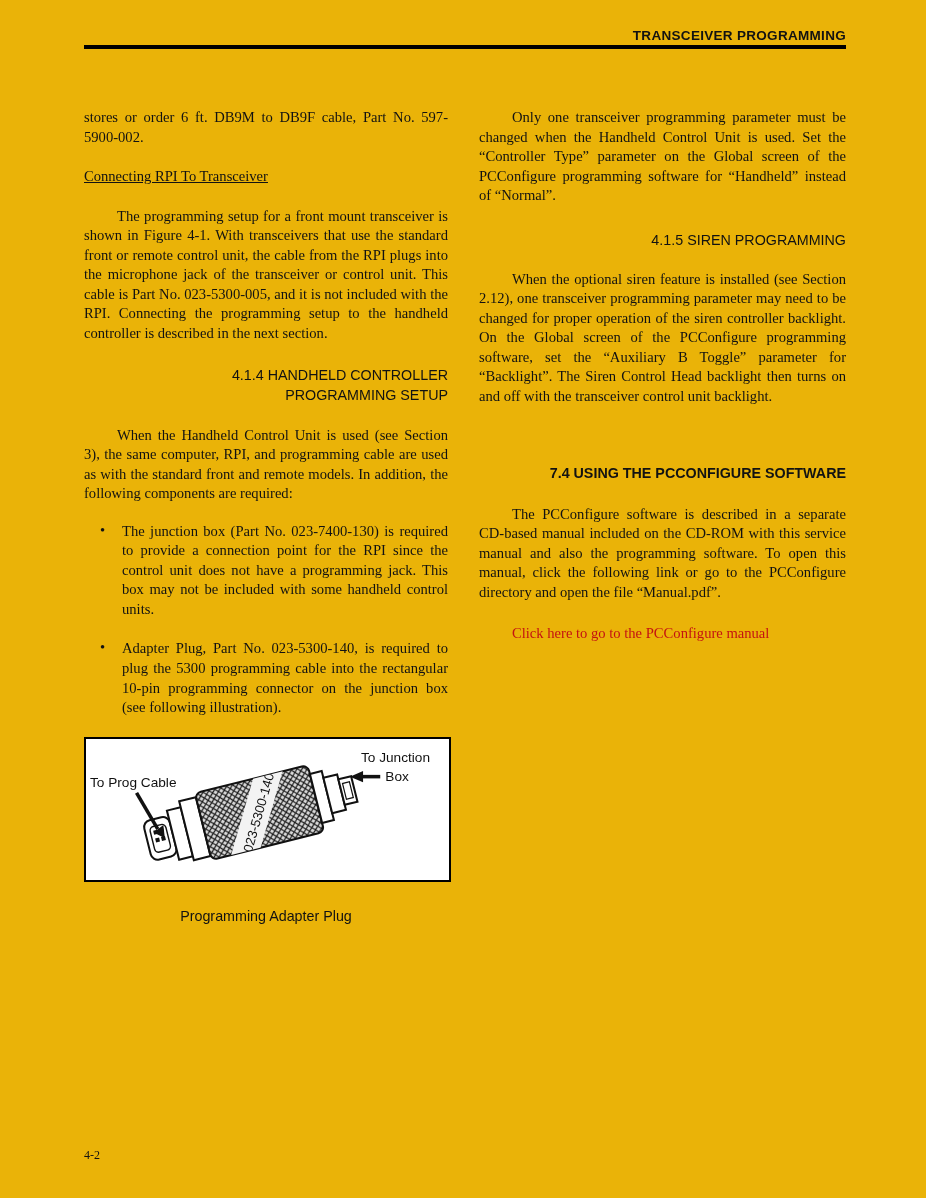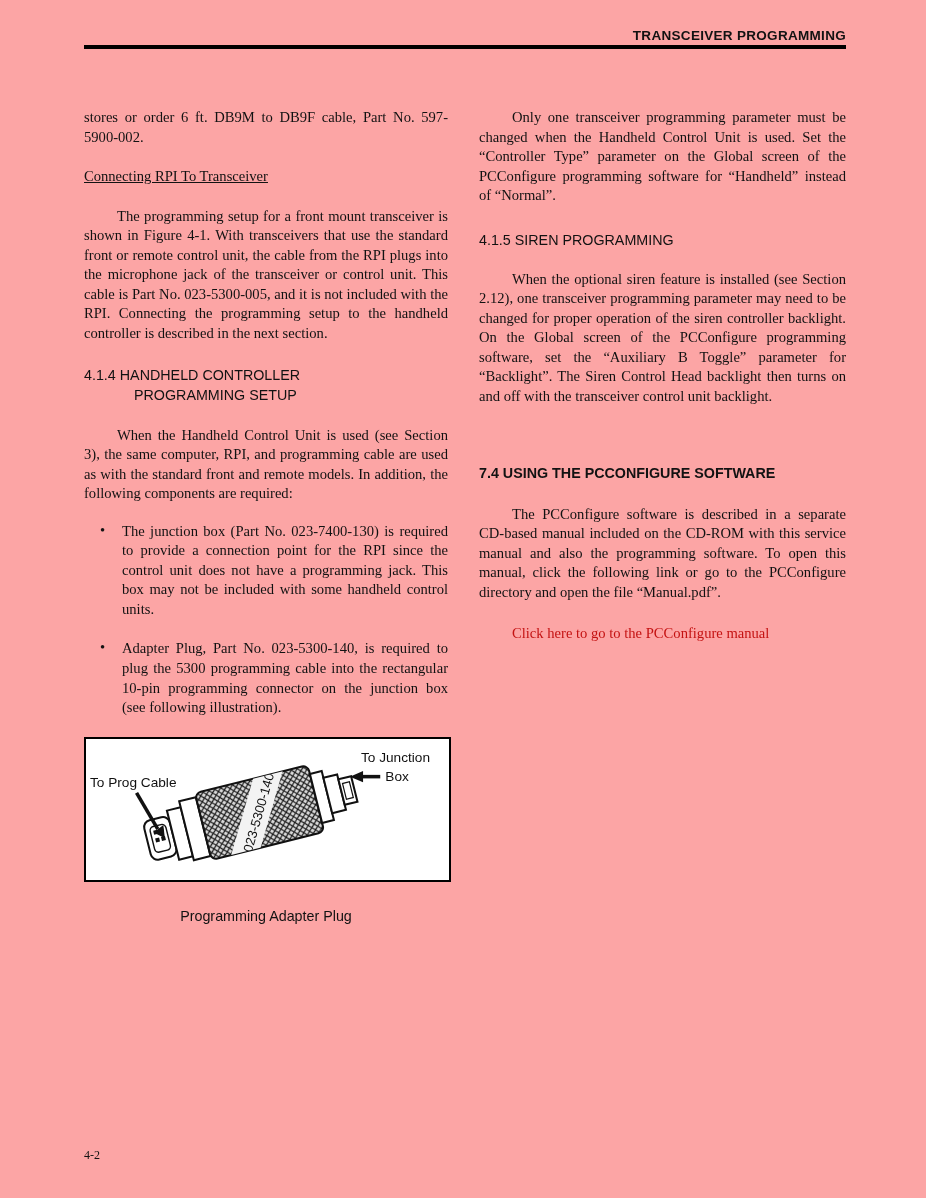--- a/index.html
+++ b/index.html
@@ -1,28 +1,28 @@
 <!DOCTYPE html>
 <html><head>
 <meta charset="utf-8">
 <style>
   html,body{margin:0;padding:0;background:#fff}
-  .page{position:relative;width:926px;height:1198px;background:#fca5a5;color:#121212;
+  .page{position:relative;width:926px;height:1198px;background:#eab308;color:#121212;
         font-family:"Liberation Serif",serif;overflow:hidden}
   .header-title{position:absolute;top:28px;left:84px;width:762px;text-align:right;
         font-family:"Liberation Sans",sans-serif;font-weight:700;font-size:13.5px;letter-spacing:.3px}
   .rule{position:absolute;top:45px;left:84px;width:762px;height:4px;background:#000}
   .col{position:absolute;top:108px;font-size:14.6px;line-height:1.34;text-align:justify}
   .col-left{left:84px;width:364px}
   .col-right{left:479px;width:367px}
   .para{text-indent:33px;margin:0}
   .no-indent{text-indent:0}
   .u-heading{text-decoration:underline;text-align:left;margin:0}
   .sans-heading{font-family:"Liberation Sans",sans-serif;font-size:14.3px;line-height:1.4;
-        font-weight:400;text-align:left;margin:0}
+        font-weight:400;text-align:right;margin:0}
   .sans-heading.bold{font-weight:700}
   .h414-l2{margin-left:50px}
   .bullet{position:relative;padding-left:38px;margin:0}
   .bullet .marker{position:absolute;left:16px;top:-1px}
   .figure-box{border:2.5px solid #000;width:363px;height:141px;background:#fff}
   .figure-box svg{display:block;width:100%;height:100%}
   .caption{font-family:"Liberation Sans",sans-serif;font-size:14.3px;text-align:center;margin-top:25px}
   .manual-link{text-align:left;text-indent:33px;cursor:pointer}
   .pageno{position:absolute;top:1148px;left:84px;width:762px;text-align:left;font-size:12px}
   .mb18{margin-bottom:18px}.mb19{margin-bottom:19px}.mb20{margin-bottom:20px}

